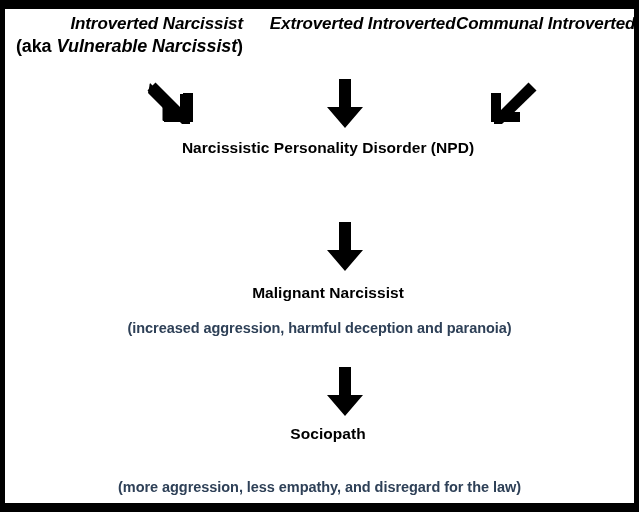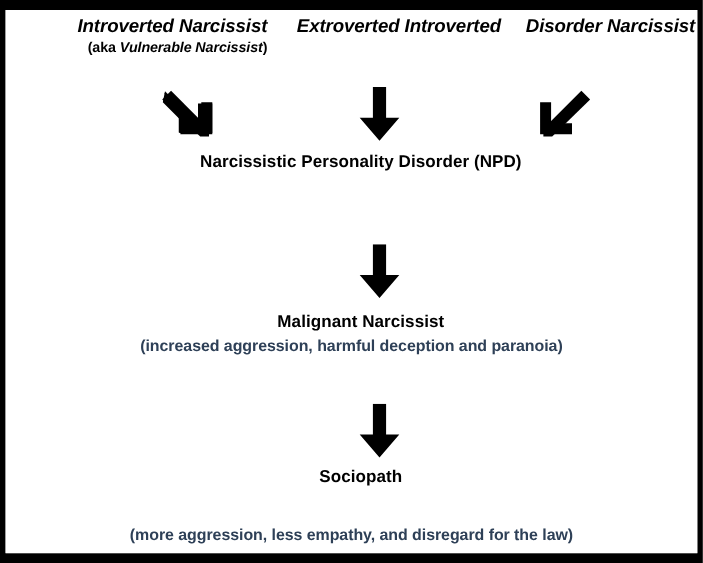--- a/index.html
+++ b/index.html
@@ -52,21 +52,21 @@
   .type-title {
     font-weight: bold;
     font-style: italic;
     font-size: 17px;
     letter-spacing: -0.1px;
     white-space: nowrap;
   }
   .type-alias {
     font-weight: bold;
     font-style: normal;
-    font-size: 13px;
+    font-size: 18px;
     letter-spacing: -0.1px;
     white-space: nowrap;
   }
   .type-alias em {
     font-style: italic;
     font-weight: bold;
   }
 
   
   .arrow {
@@ -111,21 +111,21 @@
       <div class="type-col c1">
         <div class="type-title">Introverted Narcissist</div>
         <div class="type-alias"><span>(aka </span><em>Vulnerable Narcissist</em><span>)</span></div>
       </div>
 
       <div class="type-col c2">
         <div class="type-title">Extroverted Introverted</div>
       </div>
 
       <div class="type-col c3">
-        <div class="type-title">Disorder Narcissist</div>
+        <div class="type-title">Communal Introverted</div>
       </div>
 
     </div>
 
     <div class="arrow" style="left:141px; top:72px;">
       <svg width="52" height="44" viewBox="0 0 52 44" aria-hidden="true">
         <path d="M4 2 L34 32 L34 13 L47 13 L47 40 L17 40 L17 27 L2 12 Z" fill="#000000"></path>
         <path d="M3 3 L33.5 33.5 L33.5 39.5 L16.5 39.5 L16.5 26 Z" fill="#000000"></path>
         <polygon points="2.5,1.5 15.5,1.5 46.5,32.5 46.5,41 36,41 2.5,8" fill="#000000" opacity="0"></polygon>
         <g fill="#000000">
@@ -155,21 +155,21 @@
     </div>
 
     <div class="arrow" style="left:321px; top:213px;">
       <svg width="38" height="50" viewBox="0 0 38 50" aria-hidden="true">
         <polygon points="13,0 25,0 25,28 37,28 19,49 1,28 13,28" fill="#000000"></polygon>
       </svg>
     </div>
 
     <div class="stage" style="top:275px;">
       <div class="stage-title">Malignant Narcissist</div>
-      <div class="stage-sub sub-malig" style="margin-top:5px;">(increased aggression, harmful deception and paranoia)</div>
+      <div class="stage-sub sub-malig" style="margin-top:18px;">(increased aggression, harmful deception and paranoia)</div>
     </div>
 
     <div class="arrow" style="left:321px; top:358px;">
       <svg width="38" height="50" viewBox="0 0 38 50" aria-hidden="true">
         <polygon points="13,0 25,0 25,28 37,28 19,49 1,28 13,28" fill="#000000"></polygon>
       </svg>
     </div>
 
     <div class="stage" style="top:416px;">
       <div class="stage-title">Sociopath</div>

